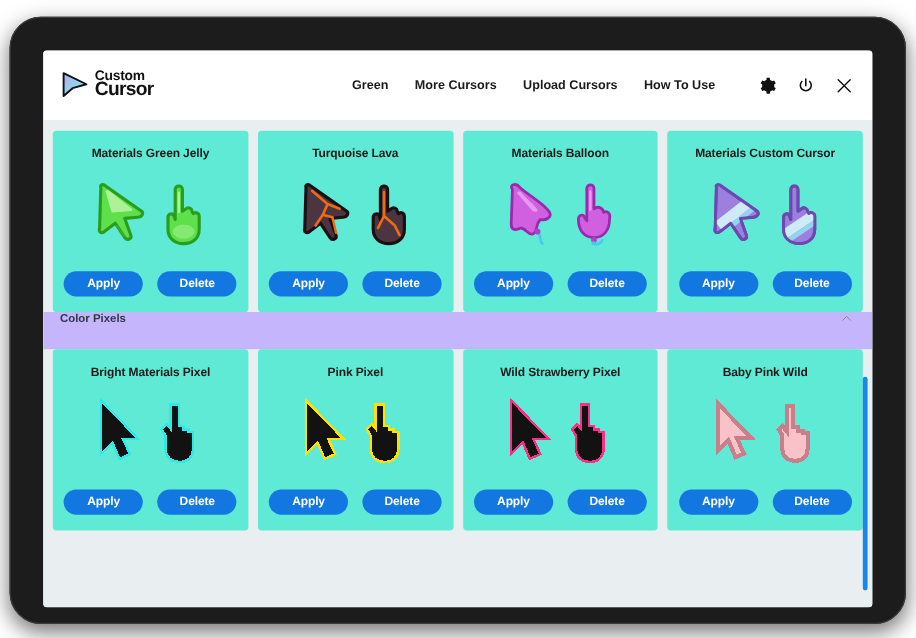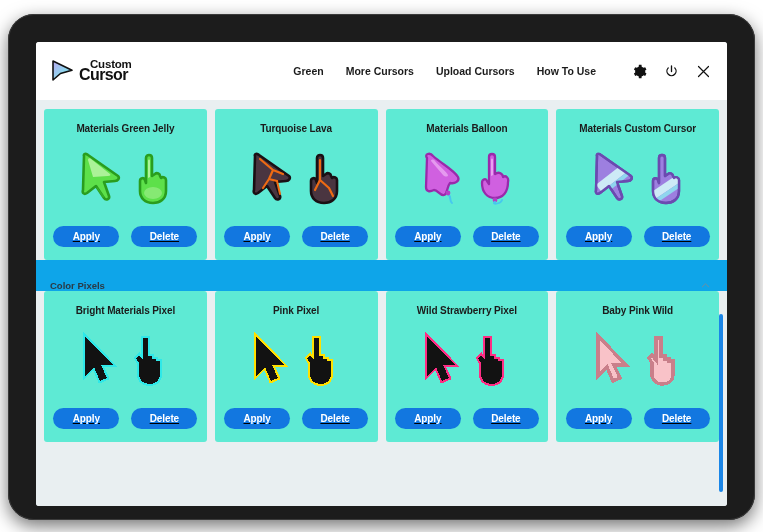--- a/index.html
+++ b/index.html
@@ -63,21 +63,20 @@
   .logo-text {
     position: relative;
     line-height: 1;
     color: #111111;
   }
   .logo-top {
     font-size: 11.5px;
     font-weight: bold;
     letter-spacing: -0.2px;
     display: block;
-    margin-left: 11px;
     margin-bottom: -3px;
   }
   .logo-bottom {
     font-size: 16px;
     font-weight: bold;
     letter-spacing: -0.6px;
     display: block;
   }
 
   .nav {
@@ -138,45 +137,44 @@
     justify-content: center;
     gap: 6px;
     height: 82px;
     margin-top: 4px;
   }
   .cursor-pair svg { display: block; }
   .btn-row {
     display: flex;
     gap: 12px;
     margin-top: 6px;
-    text-decoration: underline;
   }
   .btn {
     background: #1277e0;
     color: #ffffff;
     font-size: 10px;
     font-weight: bold;
     border: none;
     border-radius: 999px;
     width: 66px;
     height: 21px;
     cursor: pointer;
     font-family: "Liberation Sans", sans-serif;
     letter-spacing: -0.1px;
   }
 
   
   .section-bar {
     height: 31px;
     display: flex;
-    align-items: flex-end;
+    align-items: flex-start;
     justify-content: space-between;
     padding: 0 16px 0 14px;
     box-sizing: border-box;
-    background: #0ea5e9;
+    background: #c4b5fd;
     cursor: pointer;
   }
   .section-title {
     font-size: 9.5px;
     color: #2b3a44;
     font-weight: bold;
   }
 
   
   .scrollbar {

